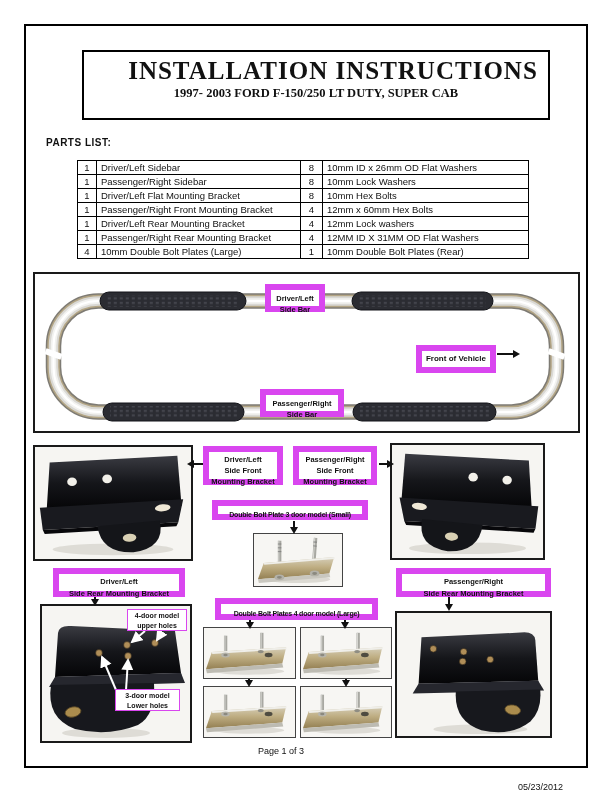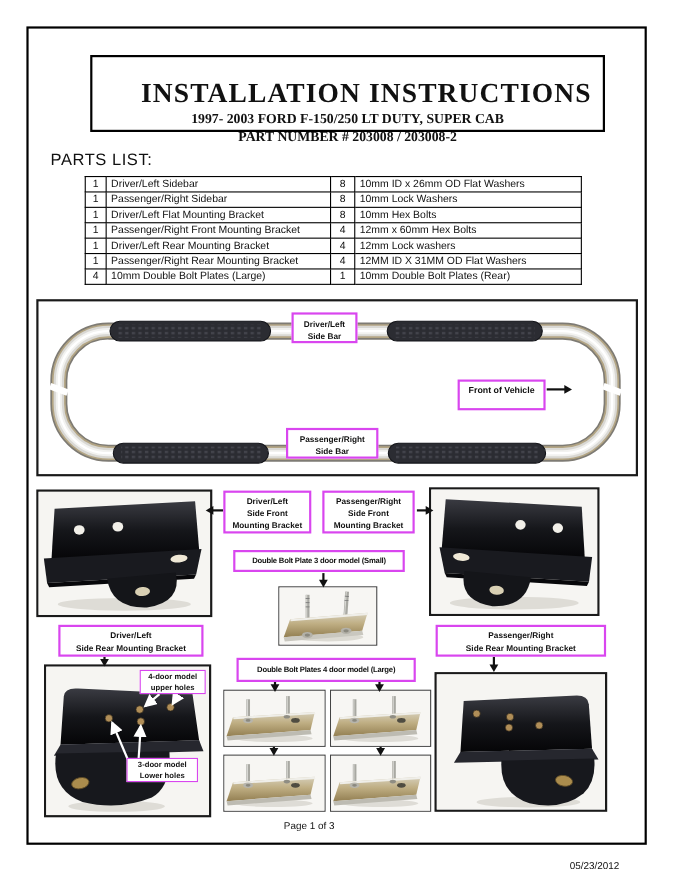--- a/index.html
+++ b/index.html
@@ -3,33 +3,33 @@
 <meta charset="utf-8">
 <style>
   html,body{margin:0;padding:0;background:#fff;}
   .page{position:relative;width:612px;height:792px;background:#fff;overflow:hidden;
         font-family:"Liberation Sans",sans-serif;color:#111;}
   .page-border{position:absolute;left:24px;top:24px;width:564px;height:744px;
         border:2px solid #000;box-sizing:border-box;}
   .title-box{position:absolute;left:82px;top:50px;width:468px;height:70px;
         border:2px solid #000;box-sizing:border-box;text-align:center;
         font-family:"Liberation Serif",serif;}
-  .title-main{font-size:25px;font-weight:bold;letter-spacing:1px;margin-top:20px;padding-left:34px;}
+  .title-main{font-size:25px;font-weight:bold;letter-spacing:1px;margin-top:5px;padding-left:34px;}
   .title-sub{font-size:12.5px;font-weight:bold;margin-top:1px;}
-  .parts-heading{position:absolute;left:46px;top:137px;font-size:15px;font-weight:normal;
+  .parts-heading{position:absolute;left:46px;top:137px;font-size:10px;font-weight:bold;
         letter-spacing:.5px;}
   .parts-table{position:absolute;left:77px;top:160px;width:451px;border-collapse:collapse;
         font-size:9.5px;table-layout:fixed;}
   .parts-table td{border:1px solid #000;height:13px;line-height:13px;padding:0;
         overflow:hidden;white-space:nowrap;}
   .parts-table td.qty{text-align:center;}
   .parts-table td.desc{padding-left:4px;}
   .figure-box{position:absolute;box-sizing:border-box;border:2px solid #1a1a1a;background:#fff;}
   .photo-svg{position:absolute;left:0;top:0;width:100%;height:100%;display:block;}
-  .lbl{position:absolute;box-sizing:border-box;border:2px solid #d946ef;background:#fff;
+  .lbl{position:absolute;box-sizing:border-box;border:6px solid #d946ef;background:#fff;
         text-align:center;font-weight:bold;z-index:5;}
   .lbl .ln{display:block;}
   .lbl-bar{font-size:7.5px;line-height:11px;padding-top:3px;}
   .lbl-3{font-size:7.5px;line-height:11px;padding-top:2px;}
   .lbl-1{font-size:7px;letter-spacing:-.2px;white-space:nowrap;}
   .lbl-2{font-size:7.5px;line-height:11.5px;padding-top:2px;}
   .callout{font-size:7px;line-height:10px;padding-top:1px;border-width:1.5px;}
   .fov{font-size:8px;line-height:15px;}
   .arrR,.arrL{position:absolute;height:2px;background:#111;z-index:4;}
   .arrR::after{content:'';position:absolute;right:-6px;top:-3px;border:4px solid transparent;
@@ -66,21 +66,20 @@
         <path d="M0,0 L6,3 L0,6 Z" fill="#fff"></path>
       </marker>
     </defs>
   </svg>
 
   <div class="page-border"></div>
 
   <div class="title-box">
     <div class="title-main">INSTALLATION INSTRUCTIONS</div>
     <div class="title-sub">1997- 2003 FORD F-150/250 LT DUTY, SUPER CAB</div>
-    <div class="title-sub">PART NUMBER # 203008 / 203008-2</div>
   </div>
 
   <div class="parts-heading">PARTS LIST:</div>
   <table class="parts-table">
     <colgroup>
         <col style="width:19px">
         <col style="width:204px">
         <col style="width:22px">
         <col style="width:206px">
       </colgroup>

